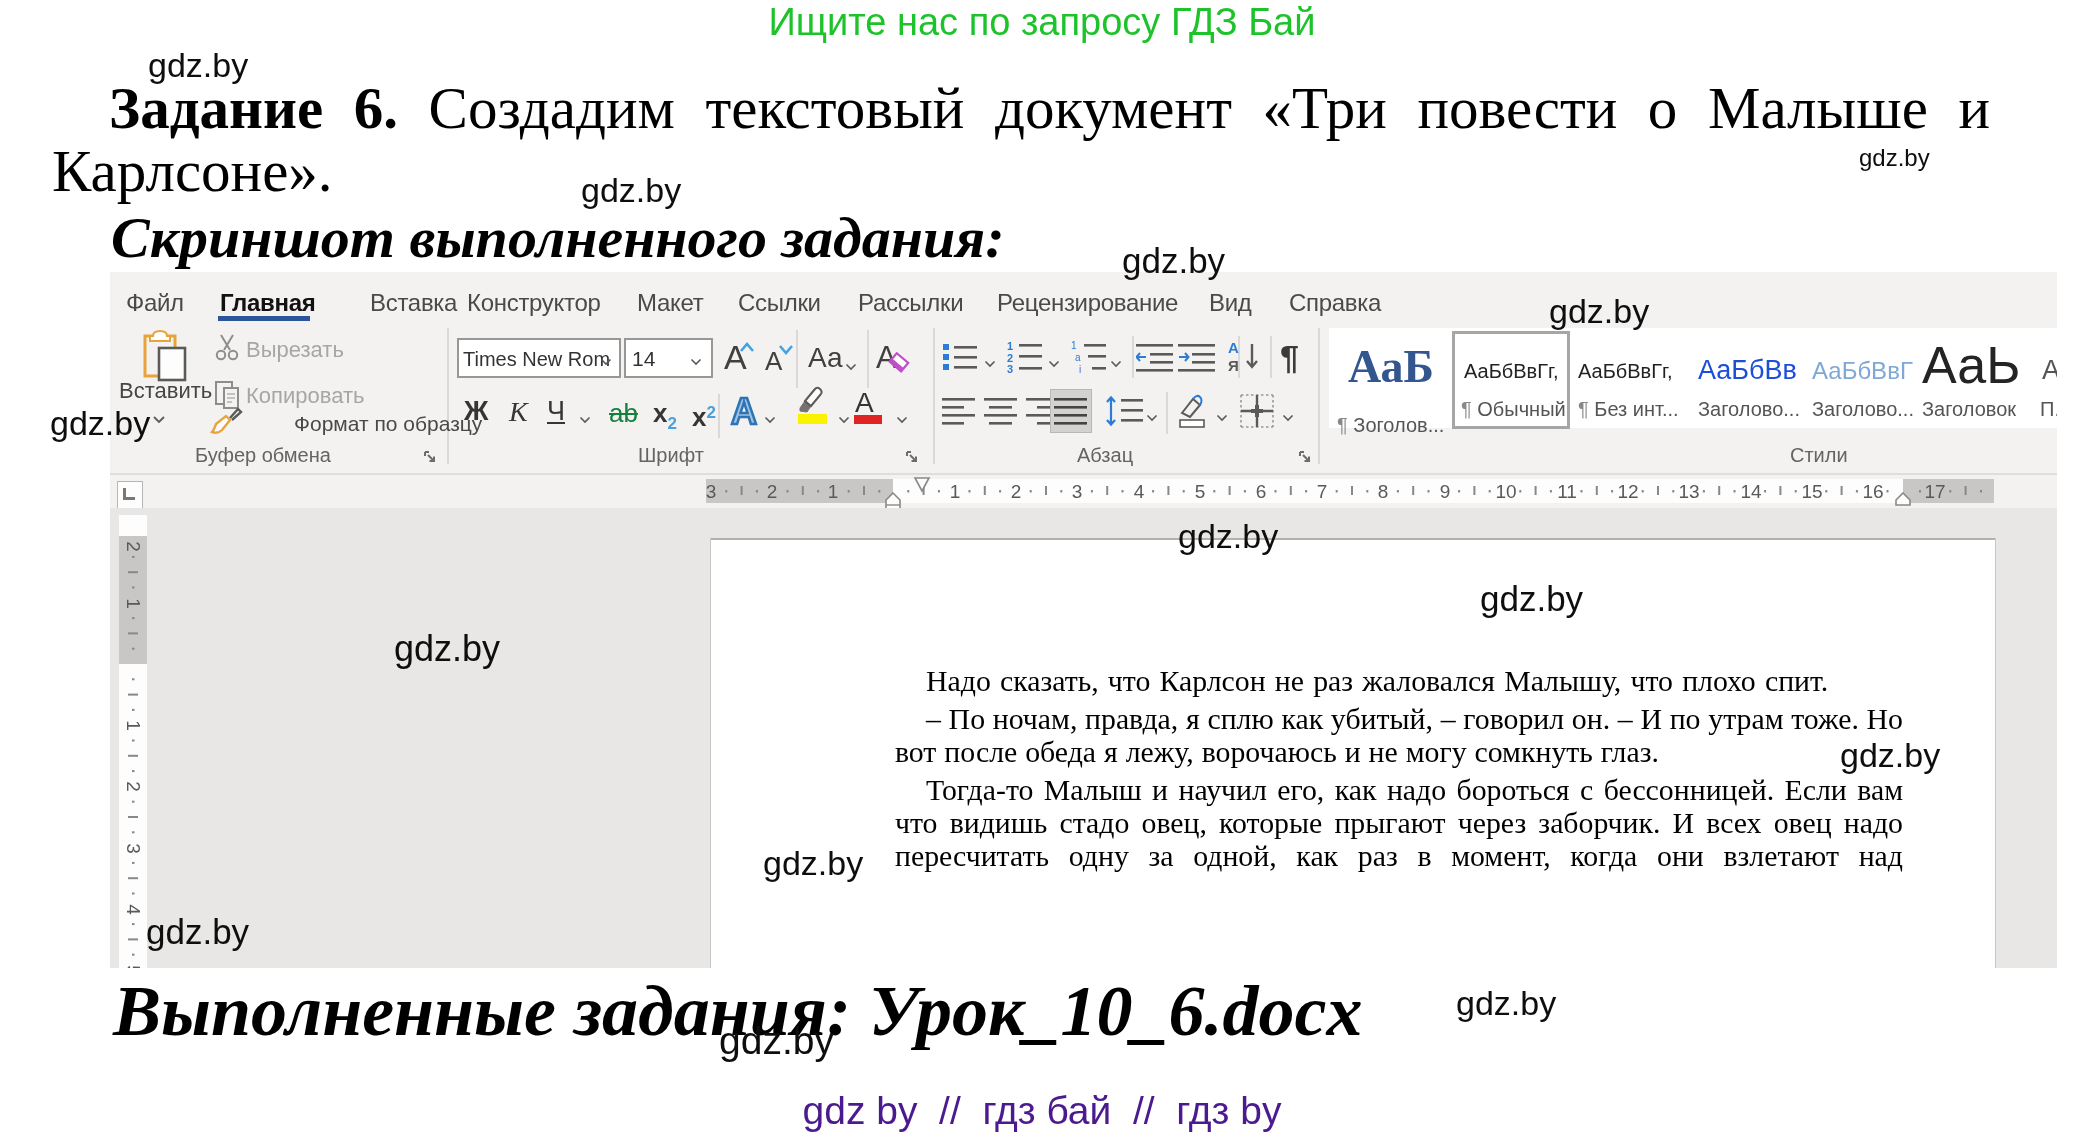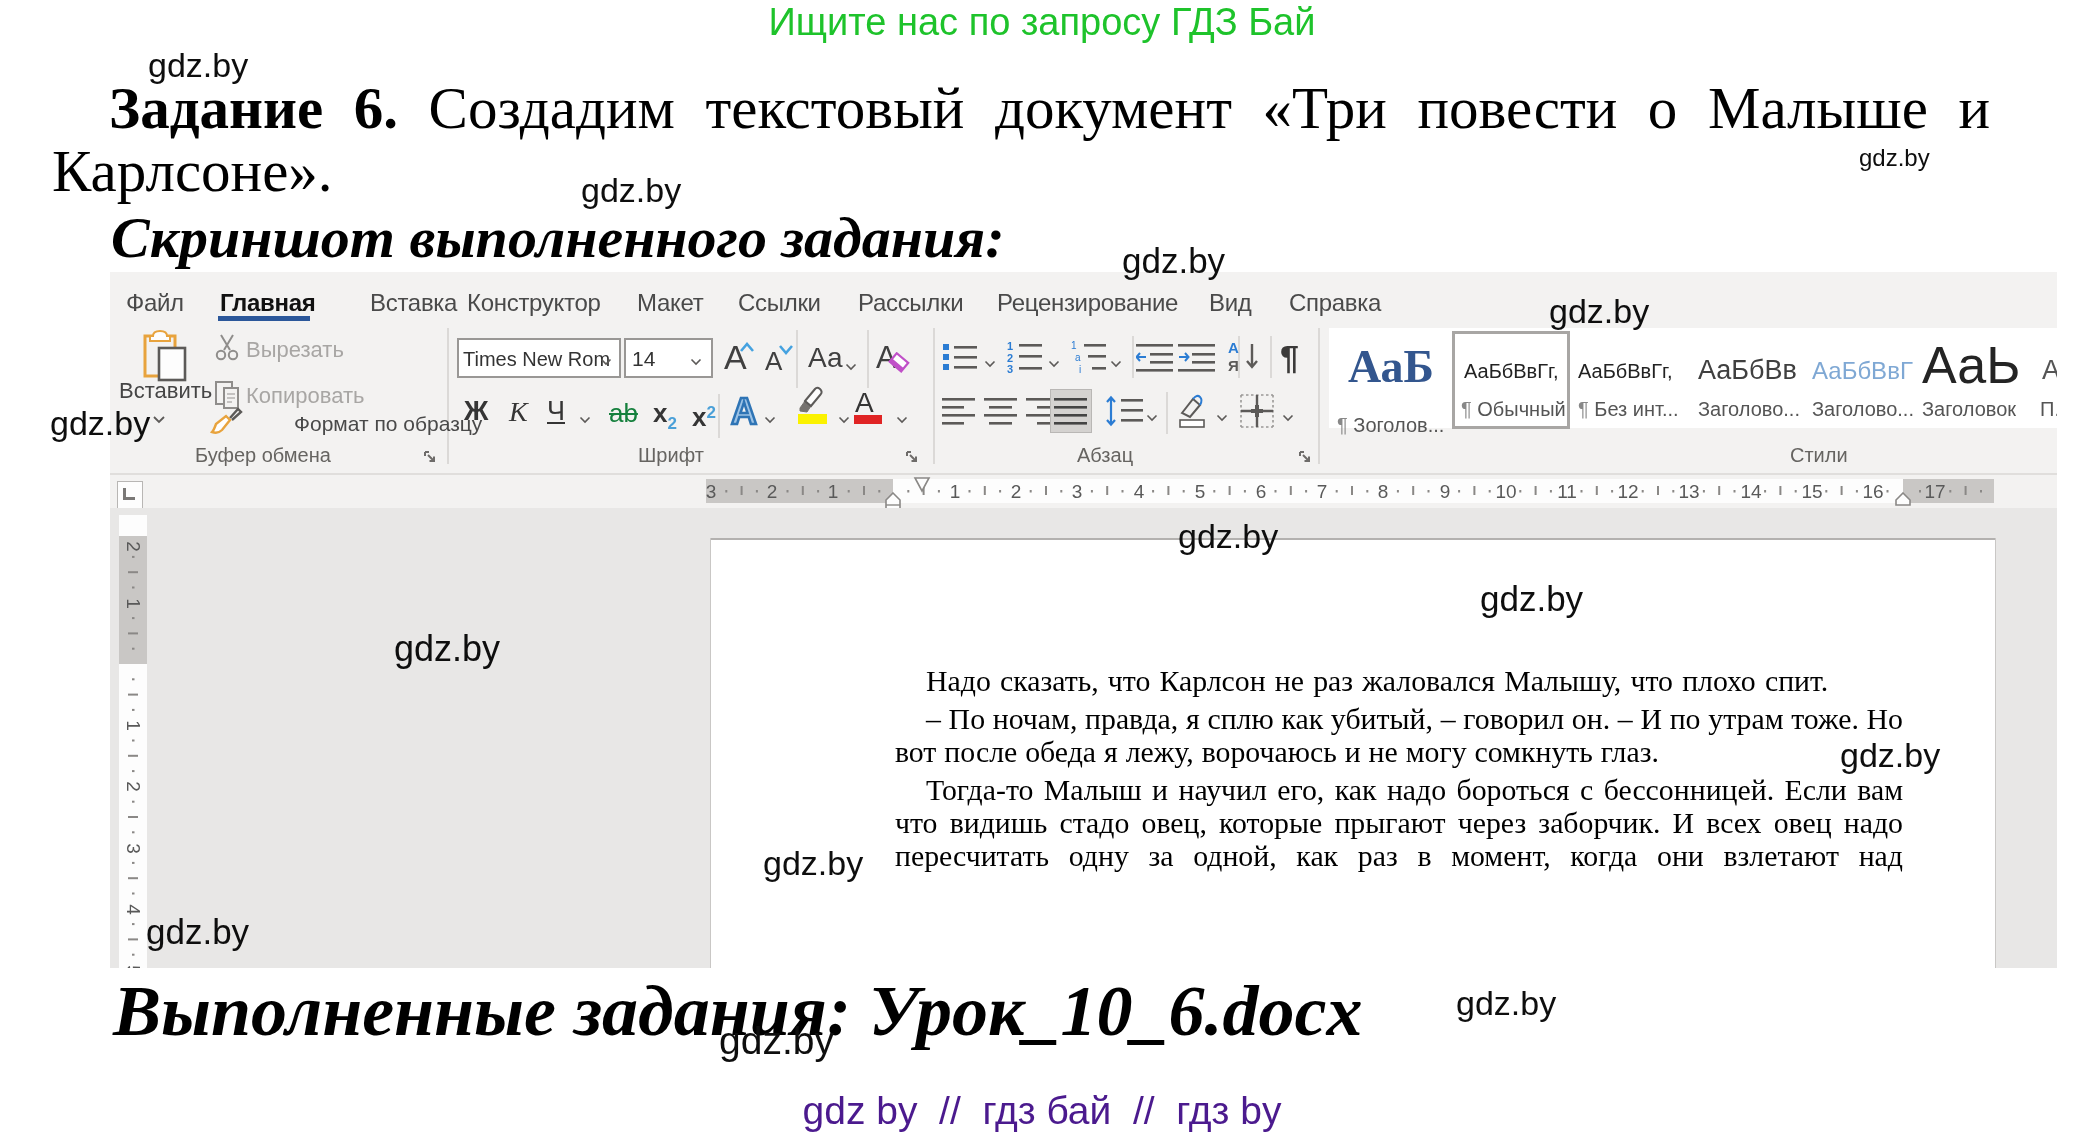--- a/index.html
+++ b/index.html
@@ -305,21 +305,21 @@
         <path d="M2 2 V13 H13" stroke="none" fill="none"></path>
         <path d="M2 2 H6 M2 2 V6" stroke="#6e6c6a" stroke-width="2"></path>
         <path d="M5 5 L11 11 M11 6.5 V11 H6.5" stroke="#6e6c6a" stroke-width="2" fill="none"></path>
       </svg></div>
 
   <div class="abs" style="left:1219px;top:56px;width:728px;height:100px;background:#fff;"></div>
   <div class="t serif" style="left:1238px;top:72px;font-size:46px;line-height:46px;font-weight:bold;color:#33568e;">АаБ</div>
   <div class="abs" style="left:1342px;top:59px;width:112px;height:92px;background:#fff;border:3px solid #a8a6a4;"></div>
   <div class="t" style="left:1354px;top:89px;font-size:20px;line-height:20px;color:#222;">АаБбВвГг,</div>
   <div class="t" style="left:1468px;top:89px;font-size:20px;line-height:20px;color:#222;">АаБбВвГг,</div>
-  <div class="t" style="left:1588px;top:85px;font-size:27px;line-height:27px;color:#404040;">АаБбВв</div>
+  <div class="t" style="left:1588px;top:85px;font-size:27px;line-height:27px;color:#1d4ed8;">АаБбВв</div>
   <div class="t" style="left:1702px;top:87px;font-size:24px;line-height:24px;color:#7fa8d4;">АаБбВвГ</div>
   <div class="t" style="left:1812px;top:71px;font-size:52px;line-height:44px;color:#242424;">АаЬ</div>
   <div class="t" style="left:1932px;top:85px;font-size:27px;line-height:27px;color:#555;">А</div>
   <div class="t" style="left:1227px;top:126px;font-size:20px;line-height:23px;color:#555;margin-top:16px;"><span style="color:#888;">¶</span> Зоголов...</div>
   <div class="t" style="left:1351px;top:126px;font-size:20px;line-height:23px;color:#555;"><span style="color:#888;">¶</span> Обычный</div>
   <div class="t" style="left:1468px;top:126px;font-size:20px;line-height:23px;color:#555;"><span style="color:#888;">¶</span> Без инт...</div>
   <div class="t" style="left:1588px;top:126px;font-size:20px;line-height:23px;color:#555;">Заголово...</div>
   <div class="t" style="left:1702px;top:126px;font-size:20px;line-height:23px;color:#555;">Заголово...</div>
   <div class="t" style="left:1812px;top:126px;font-size:20px;line-height:23px;color:#555;">Заголовок</div>
   <div class="t" style="left:1930px;top:126px;font-size:20px;line-height:23px;color:#555;">П.</div>

